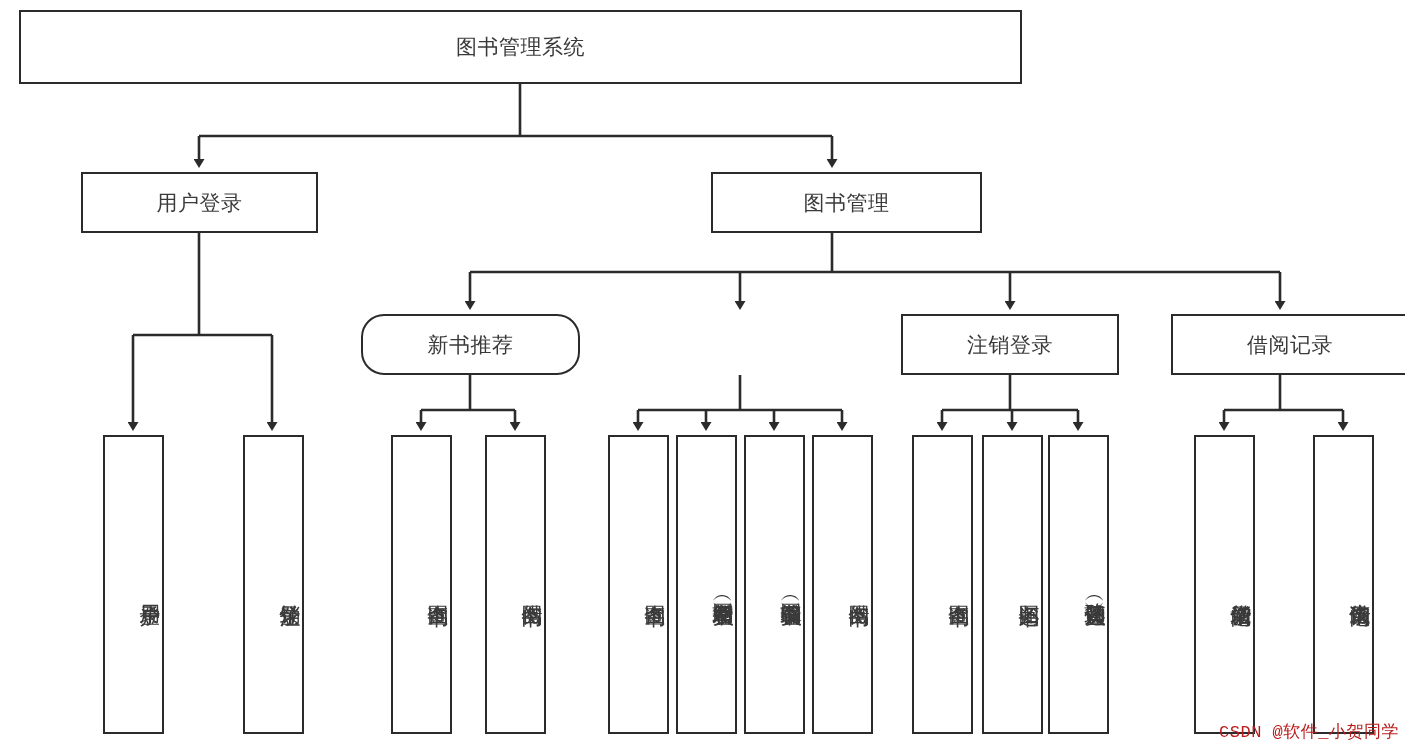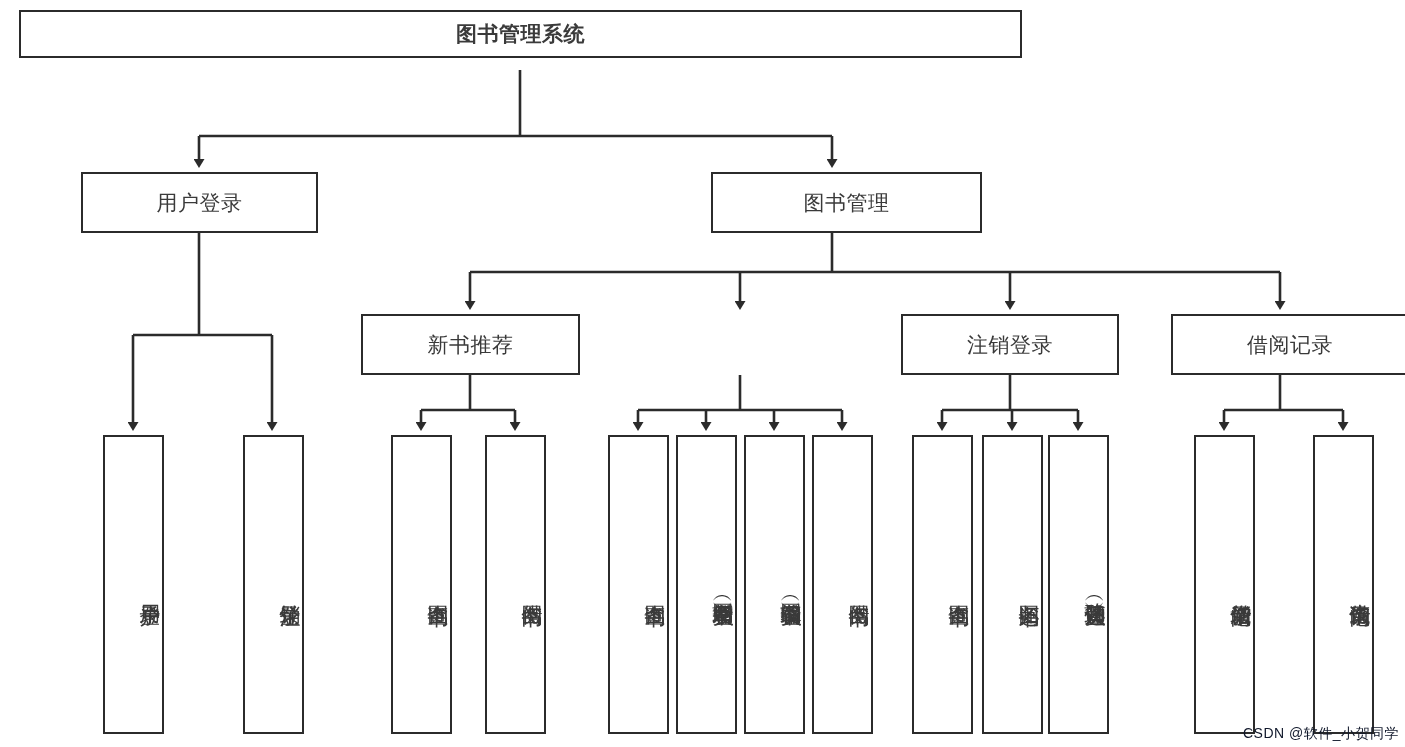--- a/index.html
+++ b/index.html
@@ -47,24 +47,25 @@
     line-height: 1.15;
     padding-top: 8px;
     align-items: flex-start;
     justify-content: center;
     white-space: nowrap;
   }
   .watermark {
     position: absolute;
     right: 6px;
     bottom: 4px;
-    font-size: 14px;
-    color: #0f172a;
+    font-size: 17px;
+    color: #b91c1c;
     letter-spacing: 0.5px;
     white-space: nowrap;
+    font-family: Liberation Mono, monospace;
   }
 </style>
 </head>
 <body>
 
 <div id="canvas">
 
   <svg id="edges" viewBox="0 0 1405 747" xmlns="http://www.w3.org/2000/svg">
     <defs>
       <marker id="arrow" markerWidth="9" markerHeight="11" refX="1" refY="5.5" orient="auto" markerUnits="userSpaceOnUse">
@@ -108,26 +109,26 @@
       <path d="M1012,410 L1012,423" marker-end="url(#arrow)"></path>
       <path d="M1078,410 L1078,423" marker-end="url(#arrow)"></path>
 
       <path d="M1280,375 L1280,410"></path>
       <path d="M1224,410 L1343,410"></path>
       <path d="M1224,410 L1224,423" marker-end="url(#arrow)"></path>
       <path d="M1343,410 L1343,423" marker-end="url(#arrow)"></path>
     </g>
   </svg>
 
-  <div class="node horiz" style="left:19px;top:10px;width:1003px;height:48px;font-weight:bold;">图书管理系统</div>
+  <div class="node horiz" style="left:19px;top:10px;width:1003px;height:74px;">图书管理系统</div>
 
   <div class="node horiz" style="left:81px;top:172px;width:237px;height:61px;">用户登录</div>
   <div class="node horiz" style="left:711px;top:172px;width:271px;height:61px;">图书管理</div>
 
-  <div class="node horiz" style="left:361px;top:314px;width:219px;height:61px;">新书推荐</div>
+  <div class="node horiz" style="left:361px;top:314px;width:219px;height:61px;border-radius:23px;">新书推荐</div>
   <div class="node horiz" style="left:901px;top:314px;width:218px;height:61px;">注销登录</div>
   <div class="node horiz" style="left:1171px;top:314px;width:238px;height:61px;">借阅记录</div>
 
   <div class="node vert" style="left:103px;top:435px;width:61px;height:299px;">用户登录</div>
   <div class="node vert" style="left:243px;top:435px;width:61px;height:299px;">注销登录</div>
 
   <div class="node vert" style="left:391px;top:435px;width:61px;height:299px;">查询图书</div>
   <div class="node vert" style="left:485px;top:435px;width:61px;height:299px;">借阅图书</div>
 
   <div class="node vert" style="left:608px;top:435px;width:61px;height:299px;">查询图书</div>

